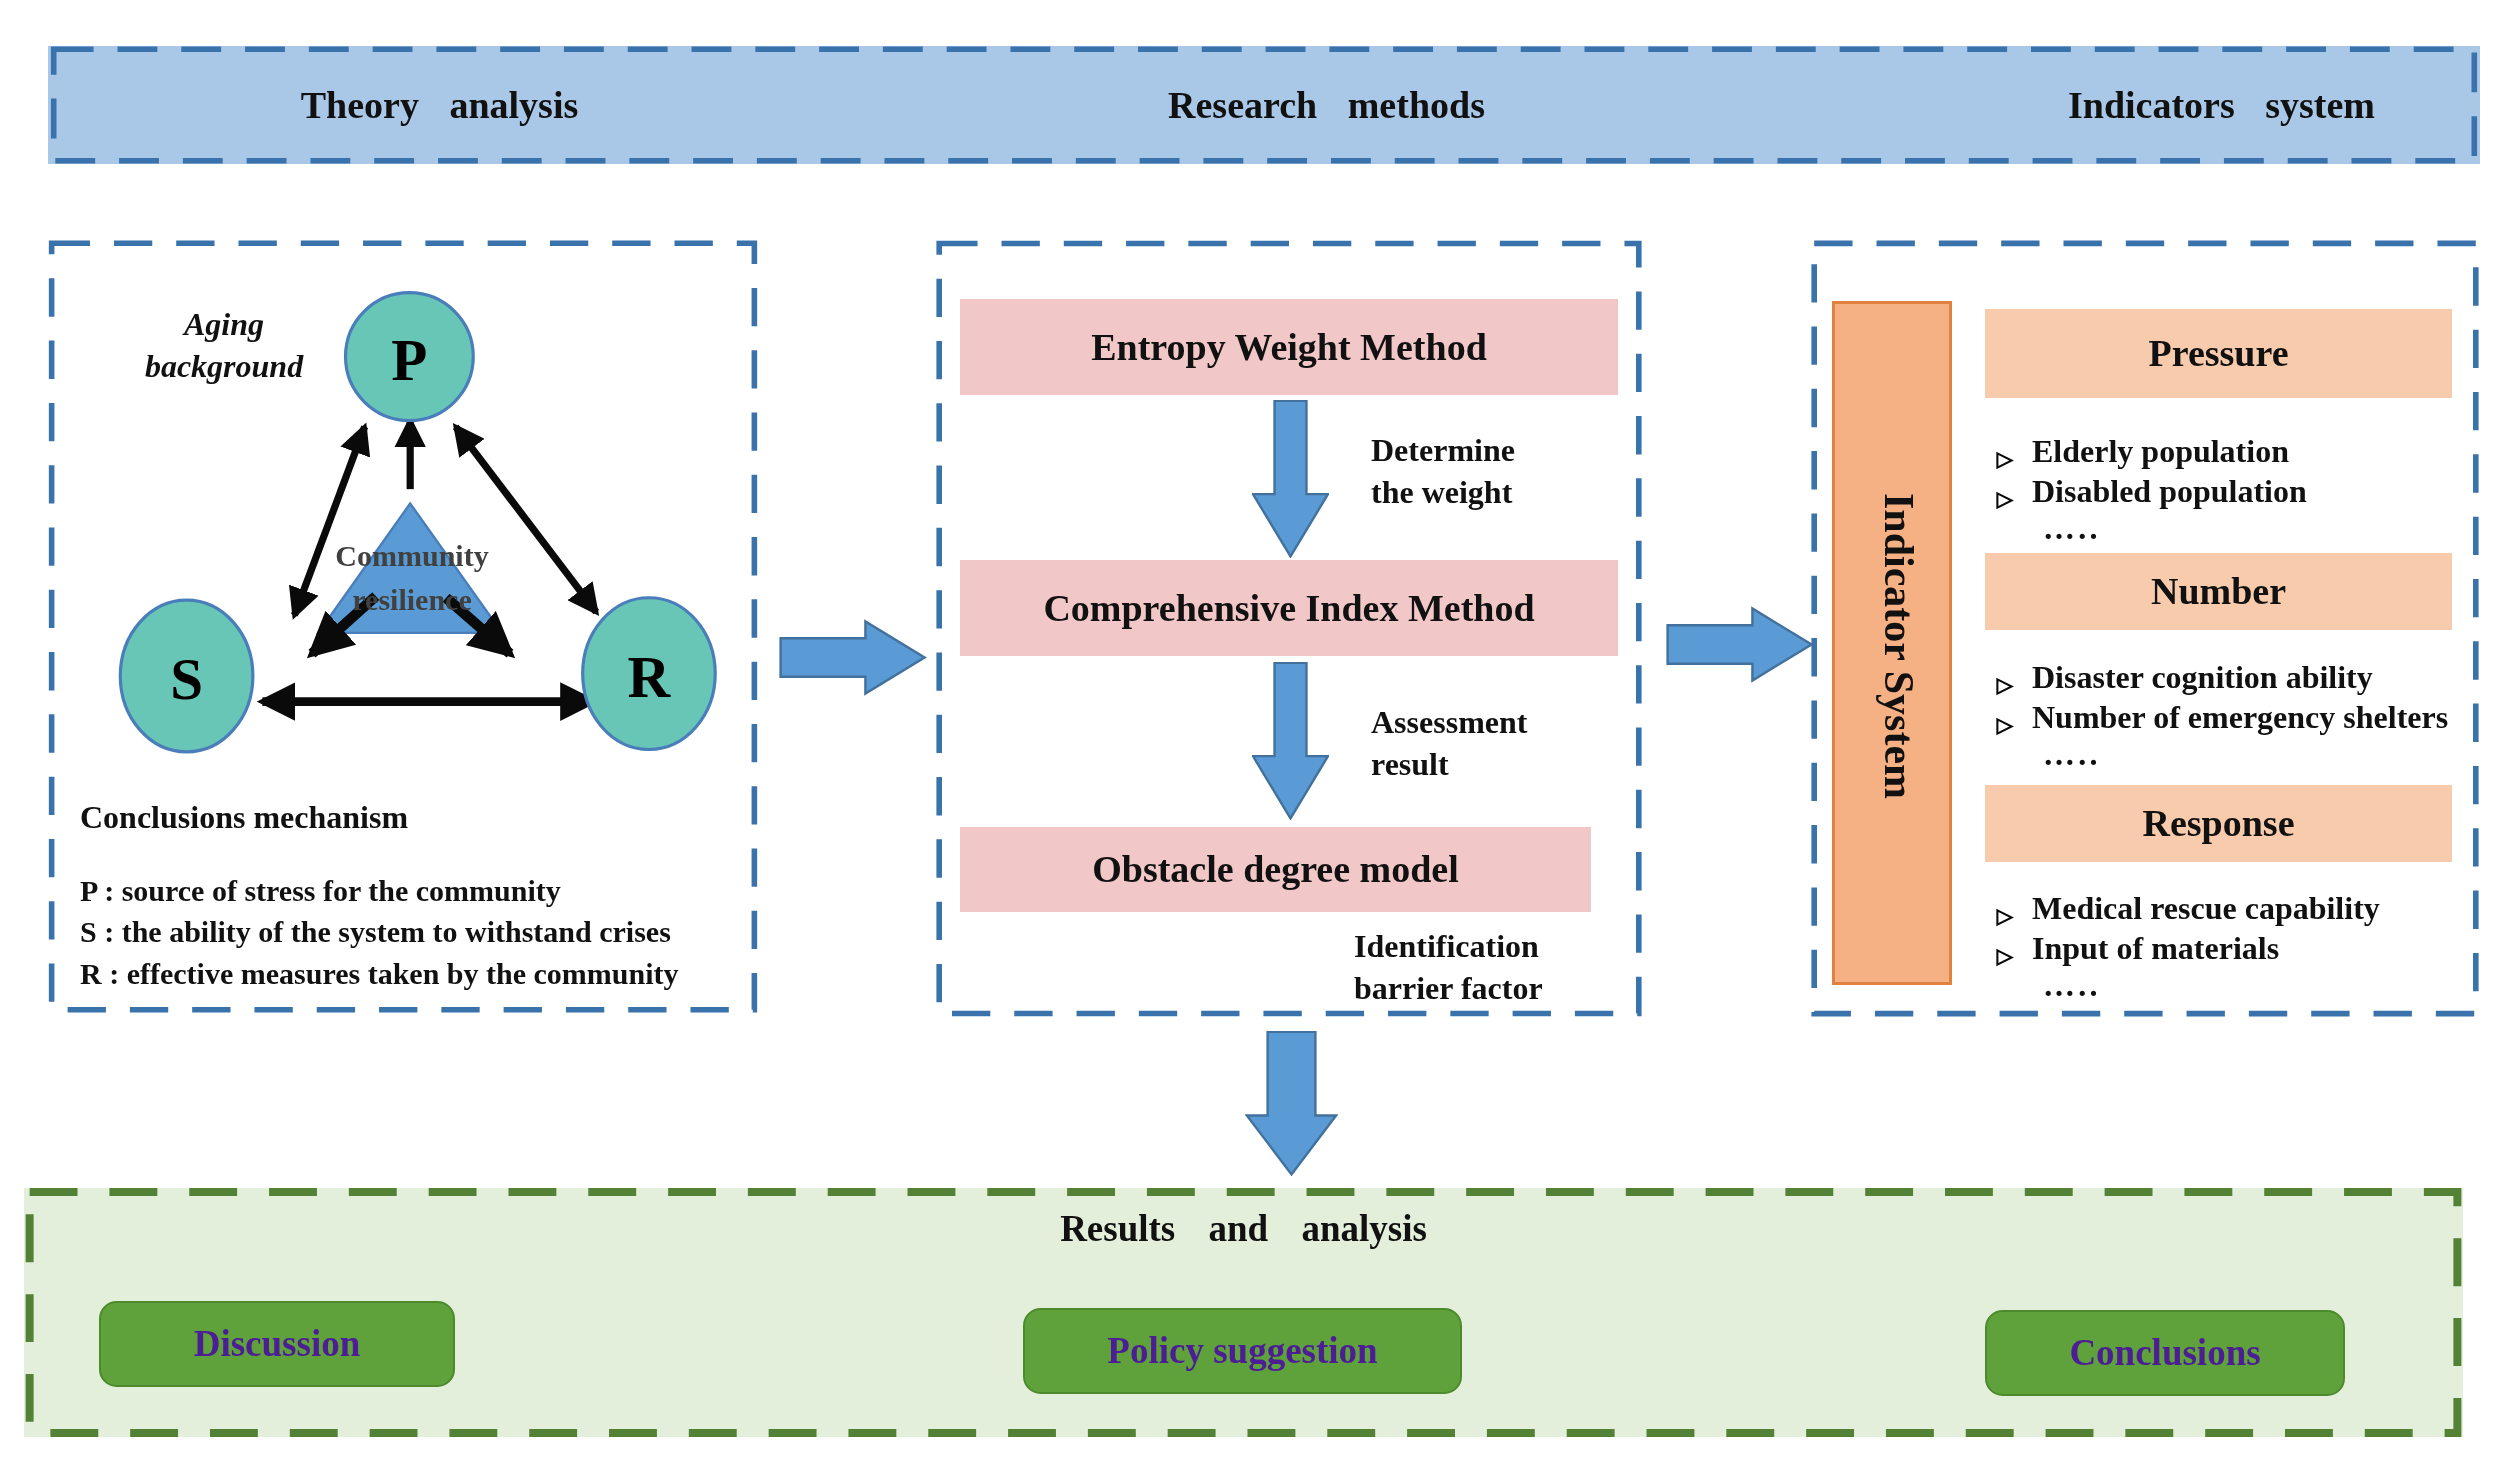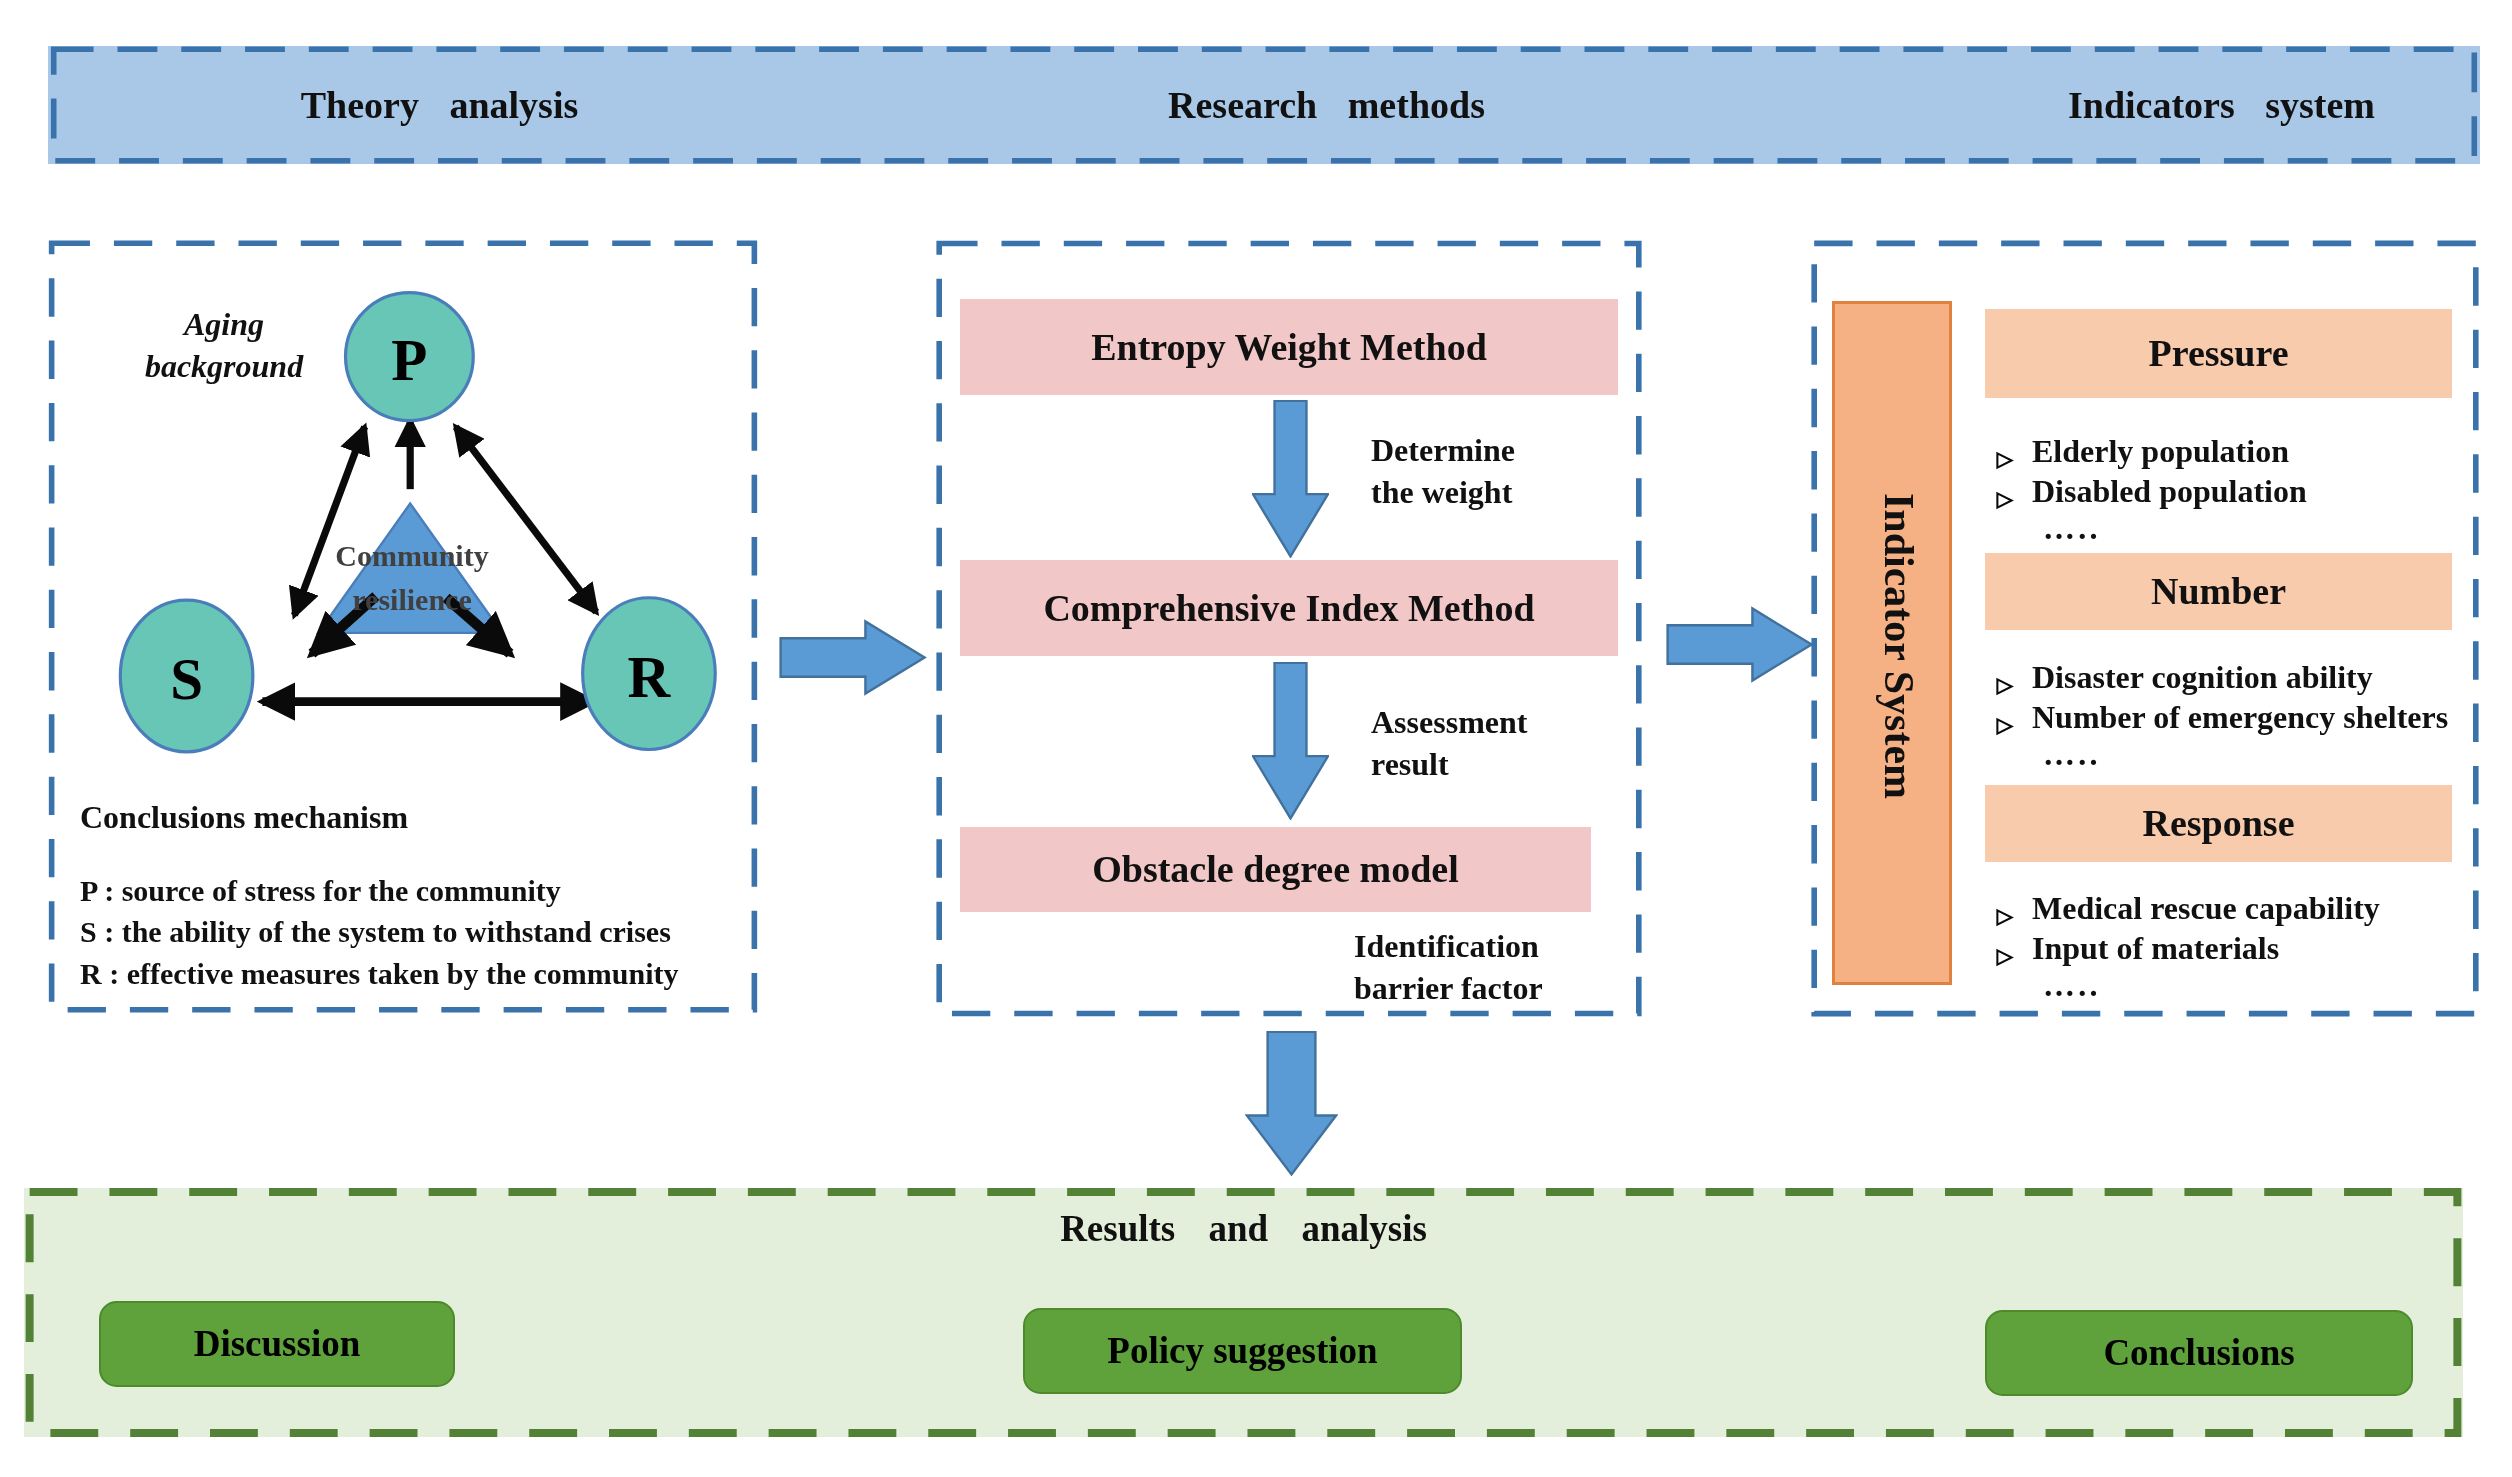--- a/index.html
+++ b/index.html
@@ -48,24 +48,24 @@
   .blist{left:184px;width:471px;font-size:32px;font-weight:bold;}
   #blist1{top:190px;} #blist2{top:416px;} #blist3{top:647px;}
   .bitem{display:flex;align-items:flex-end;height:40px;}
   .bmark{width:37px;flex:0 0 37px;display:inline-flex;align-items:center;}
   .bmore{height:40px;padding-left:48px;letter-spacing:3.2px;}
 
   
   #greenbox{left:24px;top:1188px;width:2439px;height:249px;background:#e3efda;}
   #results-title{left:0;top:19px;width:100%;text-align:center;font-size:37px;font-weight:bold;word-spacing:24px;}
   .gbtn{height:86px;background:#5fa23c;border:2.4px solid #4c8a2d;border-radius:17.6px;box-sizing:border-box;
-        text-align:center;font-size:37px;font-weight:bold;line-height:82px;color:#000000;}
+        text-align:center;font-size:37px;font-weight:bold;line-height:82px;color:#4c1d95;}
   #btn1{left:75px;top:113px;width:356px;}
   #btn2{left:999px;top:120px;width:439px;}
-  #btn3{left:1961px;top:122px;width:428px;}
+  #btn3{left:1961px;top:122px;width:360px;}
 </style>
 </head>
 <body>
 
 <div id="stage">
 
   <div id="topbar" class="abs">
     <svg class="dashsvg" width="2432" height="118" viewBox="0 0 3044 148">
       <rect x="4" y="4" width="3036" height="140" fill="none" stroke="#3a73ab" stroke-width="7" stroke-dasharray="50 30"></rect>
     </svg>

